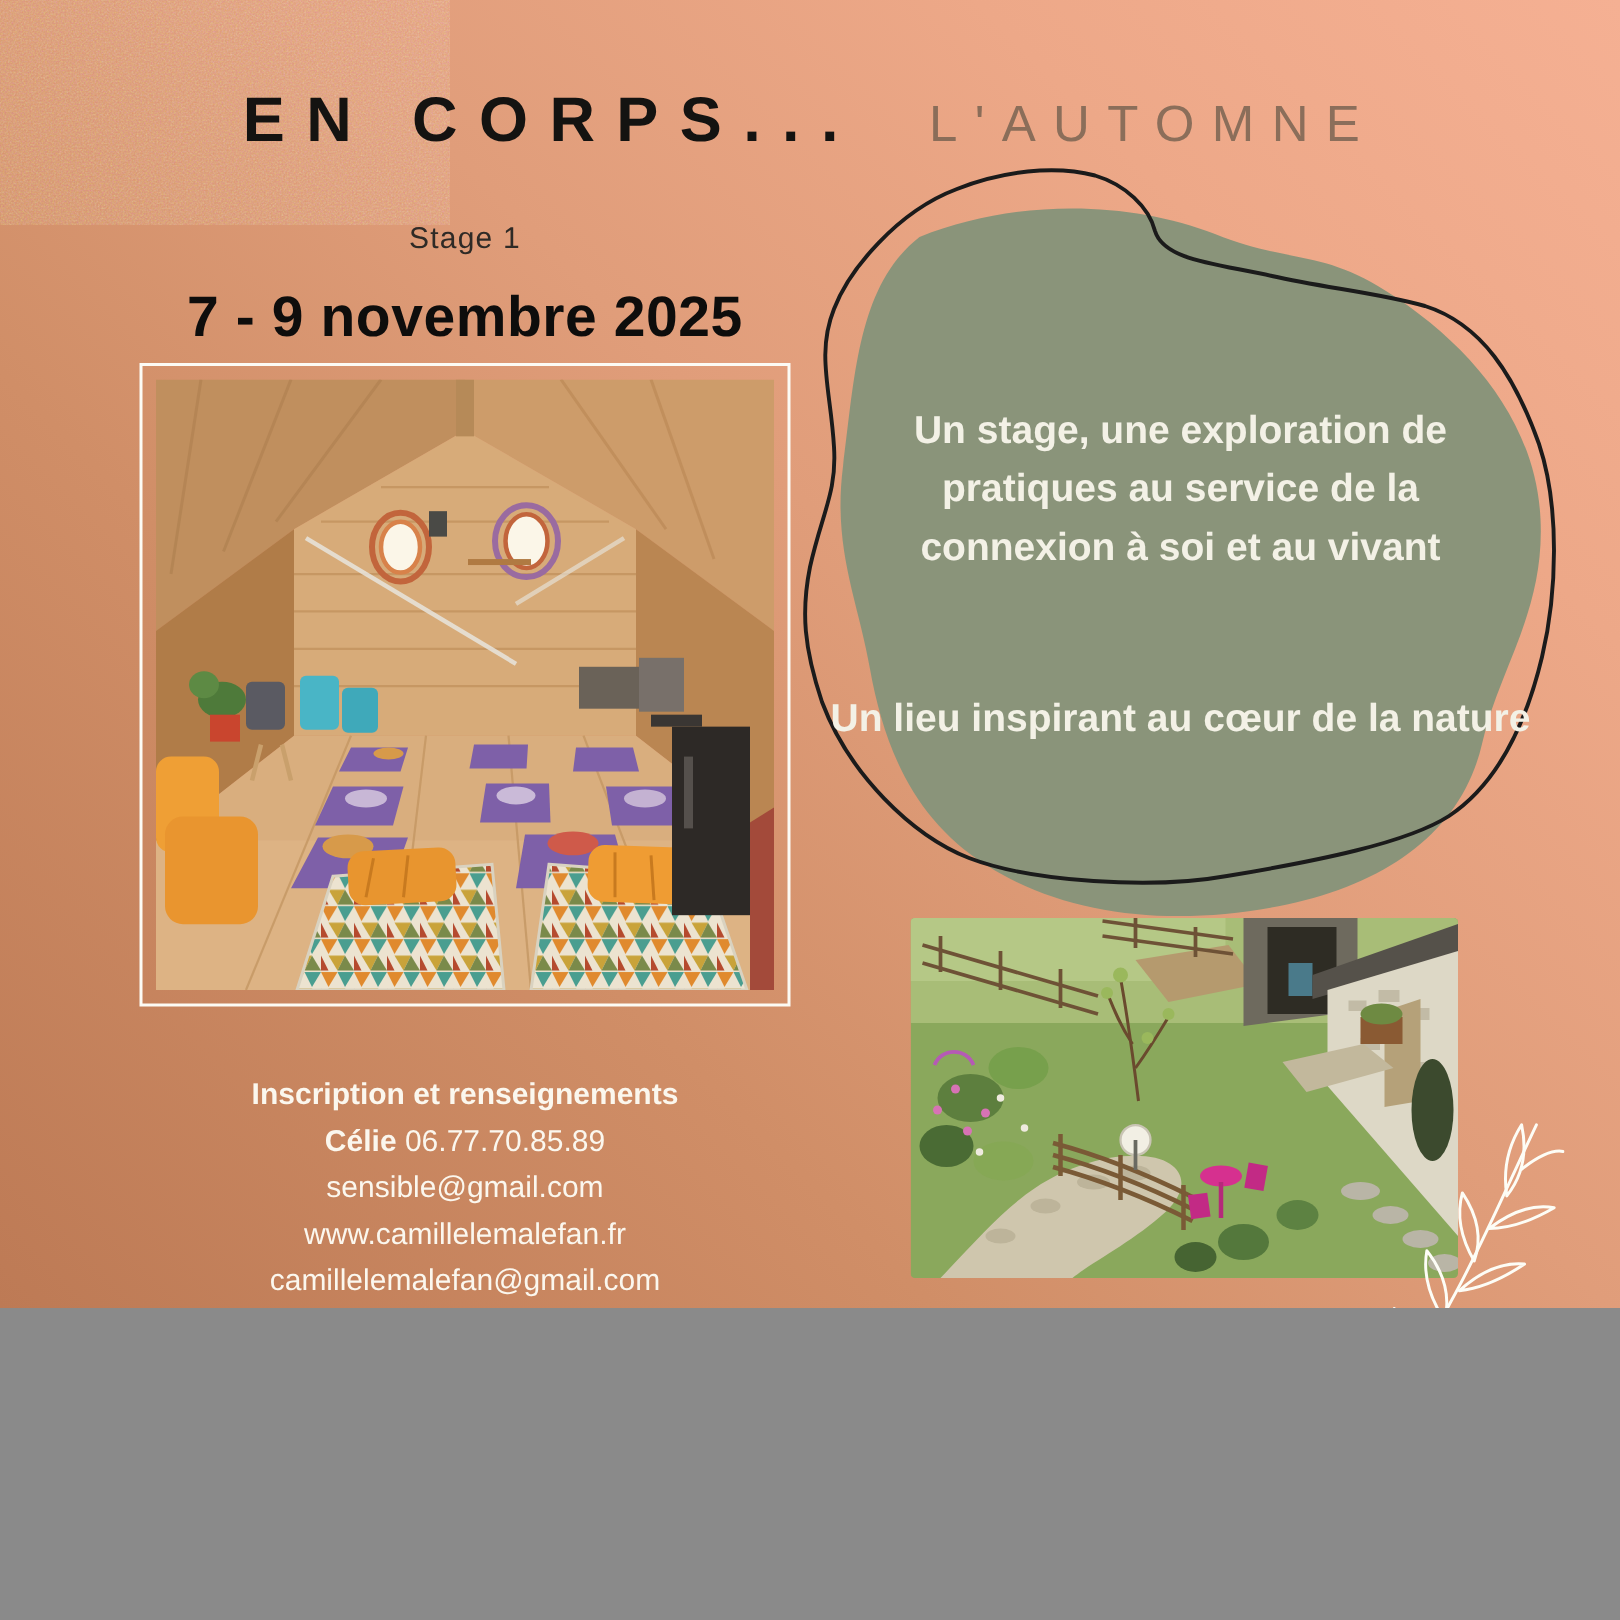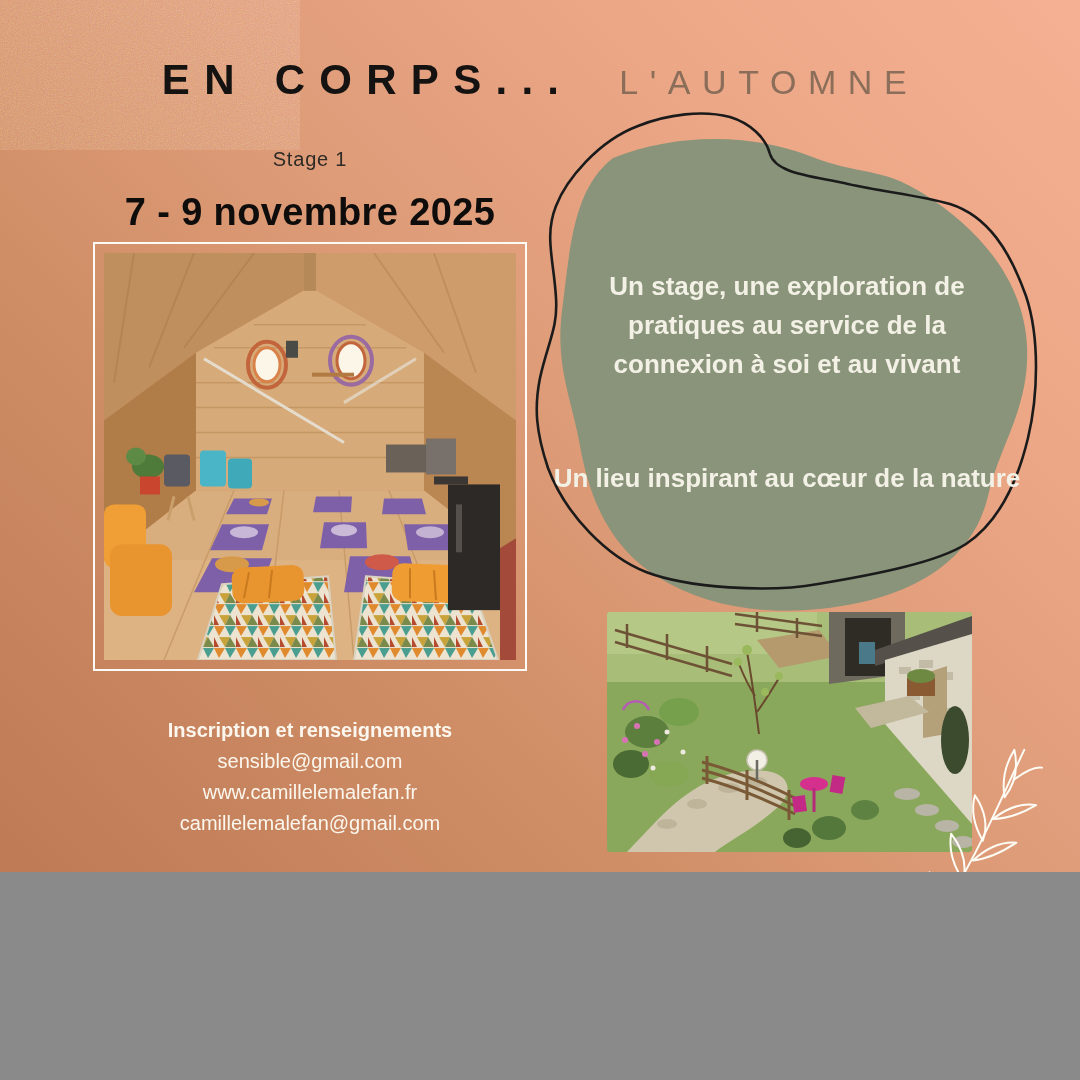--- a/index.html
+++ b/index.html
@@ -209,20 +209,21 @@
       <rect x="322" y="186" width="30" height="36" fill="#78706a"></rect>
       <rect x="344" y="232" width="52" height="126" fill="#2d2926"></rect>
       <rect x="352" y="252" width="6" height="48" fill="#55504c"></rect>
       <polygon points="396,296 412,286 412,408 396,408" fill="#a34a3a"></polygon>
       <rect x="330" y="224" width="34" height="8" fill="#3a3633"></rect>
     </svg>
   </div>
 
   <div class="contact">
     <div class="b">Inscription et renseignements</div>
+    <div><span class="b">Célie</span> <span>06.77.70.85.89</span></div>
     <div>sensible@gmail.com</div>
     <div>www.camillelemalefan.fr</div>
     <div>camillelemalefan@gmail.com</div>
   </div>
 
   <div class="photo garden-photo">
     <svg viewBox="0 0 365 240" preserveAspectRatio="none">
       <rect width="365" height="240" fill="#8aa85c"></rect>
       <rect x="0" y="0" width="365" height="70" fill="#a8bd77"></rect>
       <rect x="0" y="0" width="210" height="42" fill="#b5c886"></rect>

